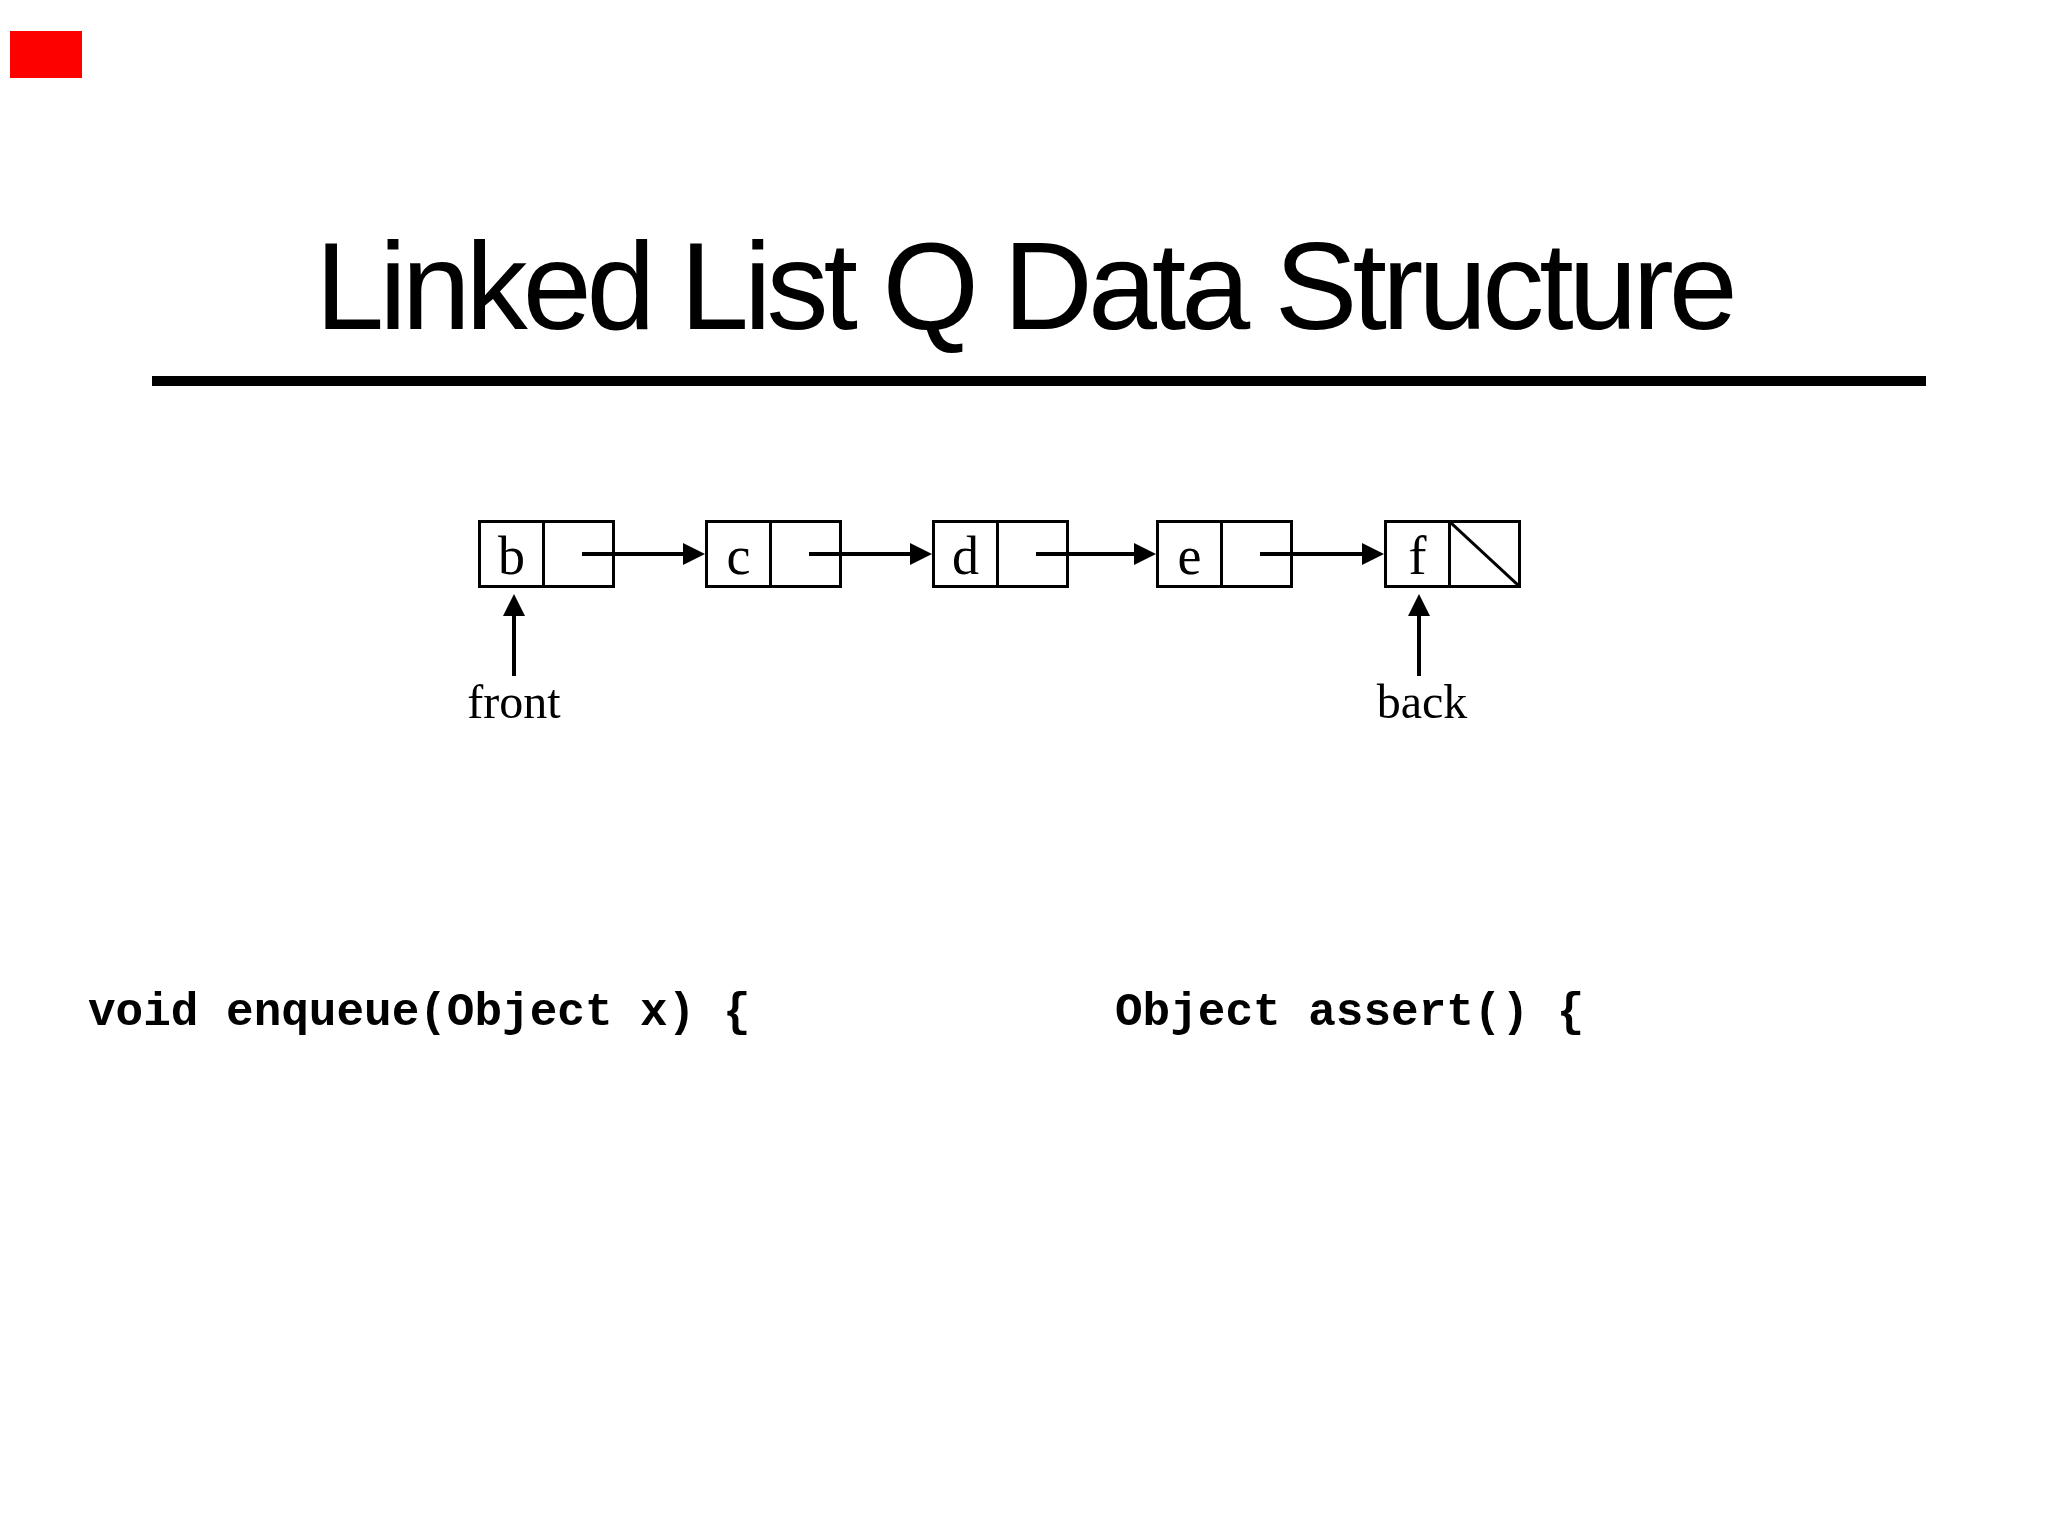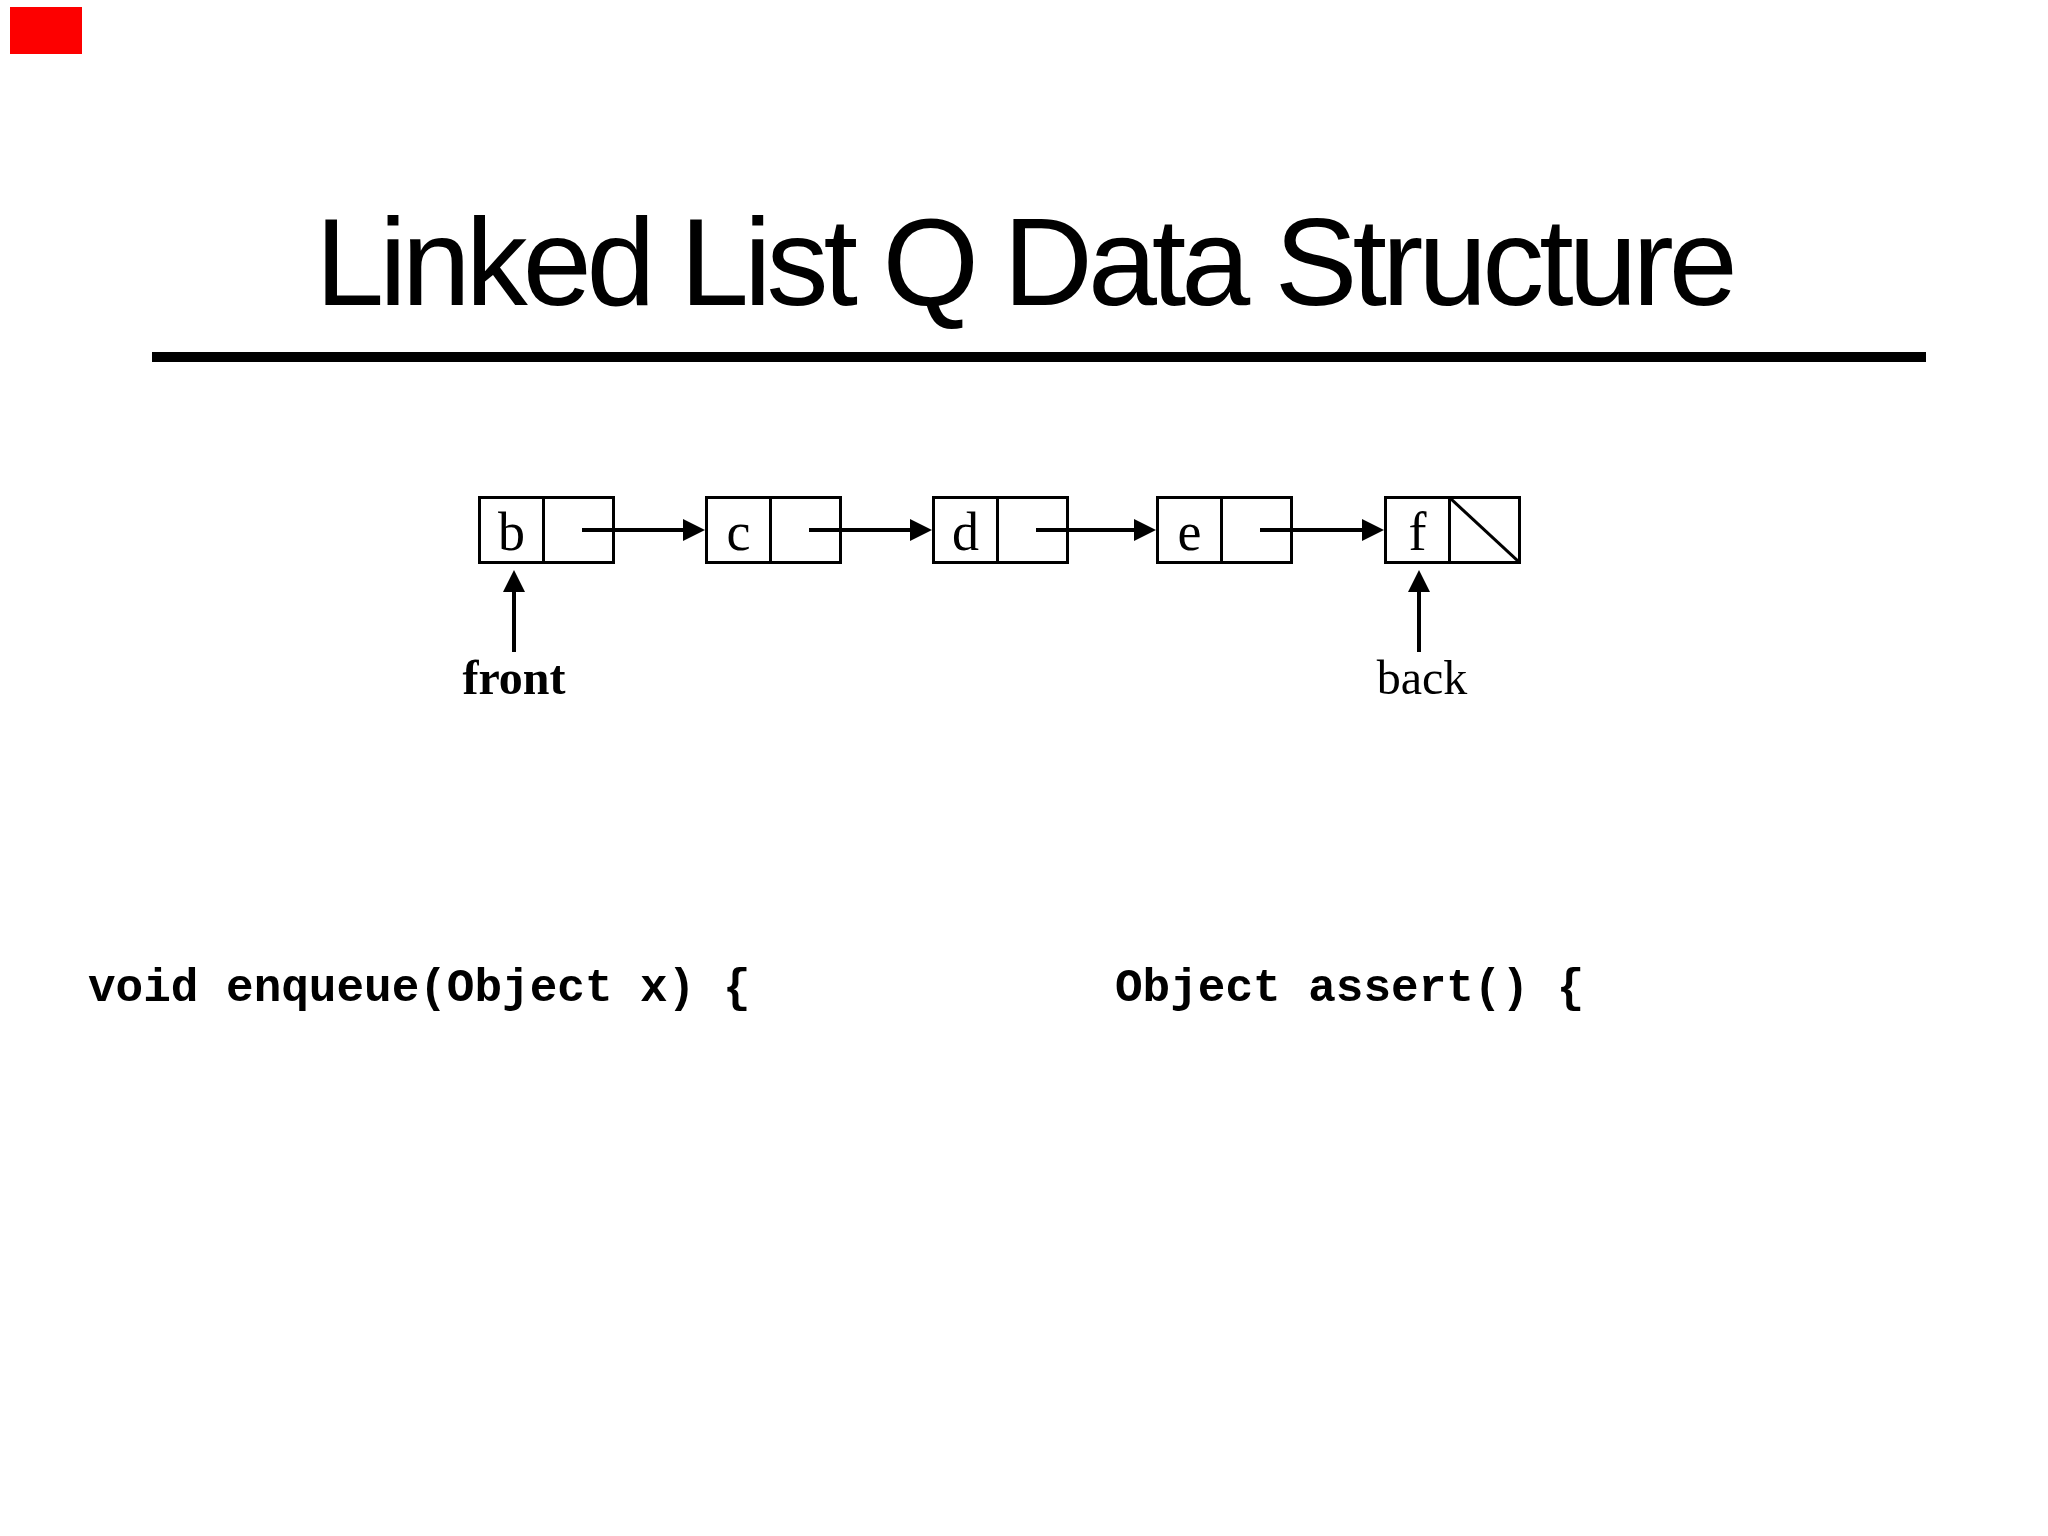--- a/index.html
+++ b/index.html
@@ -4,21 +4,21 @@
 <style>
   html, body { margin: 0; padding: 0; }
   body {
     width: 2048px; height: 1536px;
     background: #ffffff;
     position: relative;
     overflow: hidden;
     font-family: "Liberation Sans", sans-serif;
     color: #000000;
   }
-  .slide { position: absolute; inset: 0; }
+  .slide { position: absolute; inset: 0; margin-top: 24px; }
 
   
   .corner-marker {
     position: absolute; left: 10px; top: 7px;
     width: 72px; height: 47px;
     background: #fd0000;
   }
 
   
   .title {
@@ -102,21 +102,21 @@
   .back-arrow .shaft { left: 1417px; }
   .back-arrow .head { left: 1408px; }
 
   .ptr-label {
     position: absolute; top: 652px;
     width: 220px;
     text-align: center;
     font-family: "Liberation Serif", serif;
     font-size: 48px; line-height: 1.1;
   }
-  .front-label { left: 404px; font-weight: bold; }
+  .front-label { left: 404px; }
   .back-label { left: 1312px; }
 
   
   .code {
     position: absolute;
     margin: 0;
     font-family: "Liberation Mono", "DejaVu Sans Mono", monospace;
     font-weight: 700;
     font-size: 46px;
     line-height: 71px;

